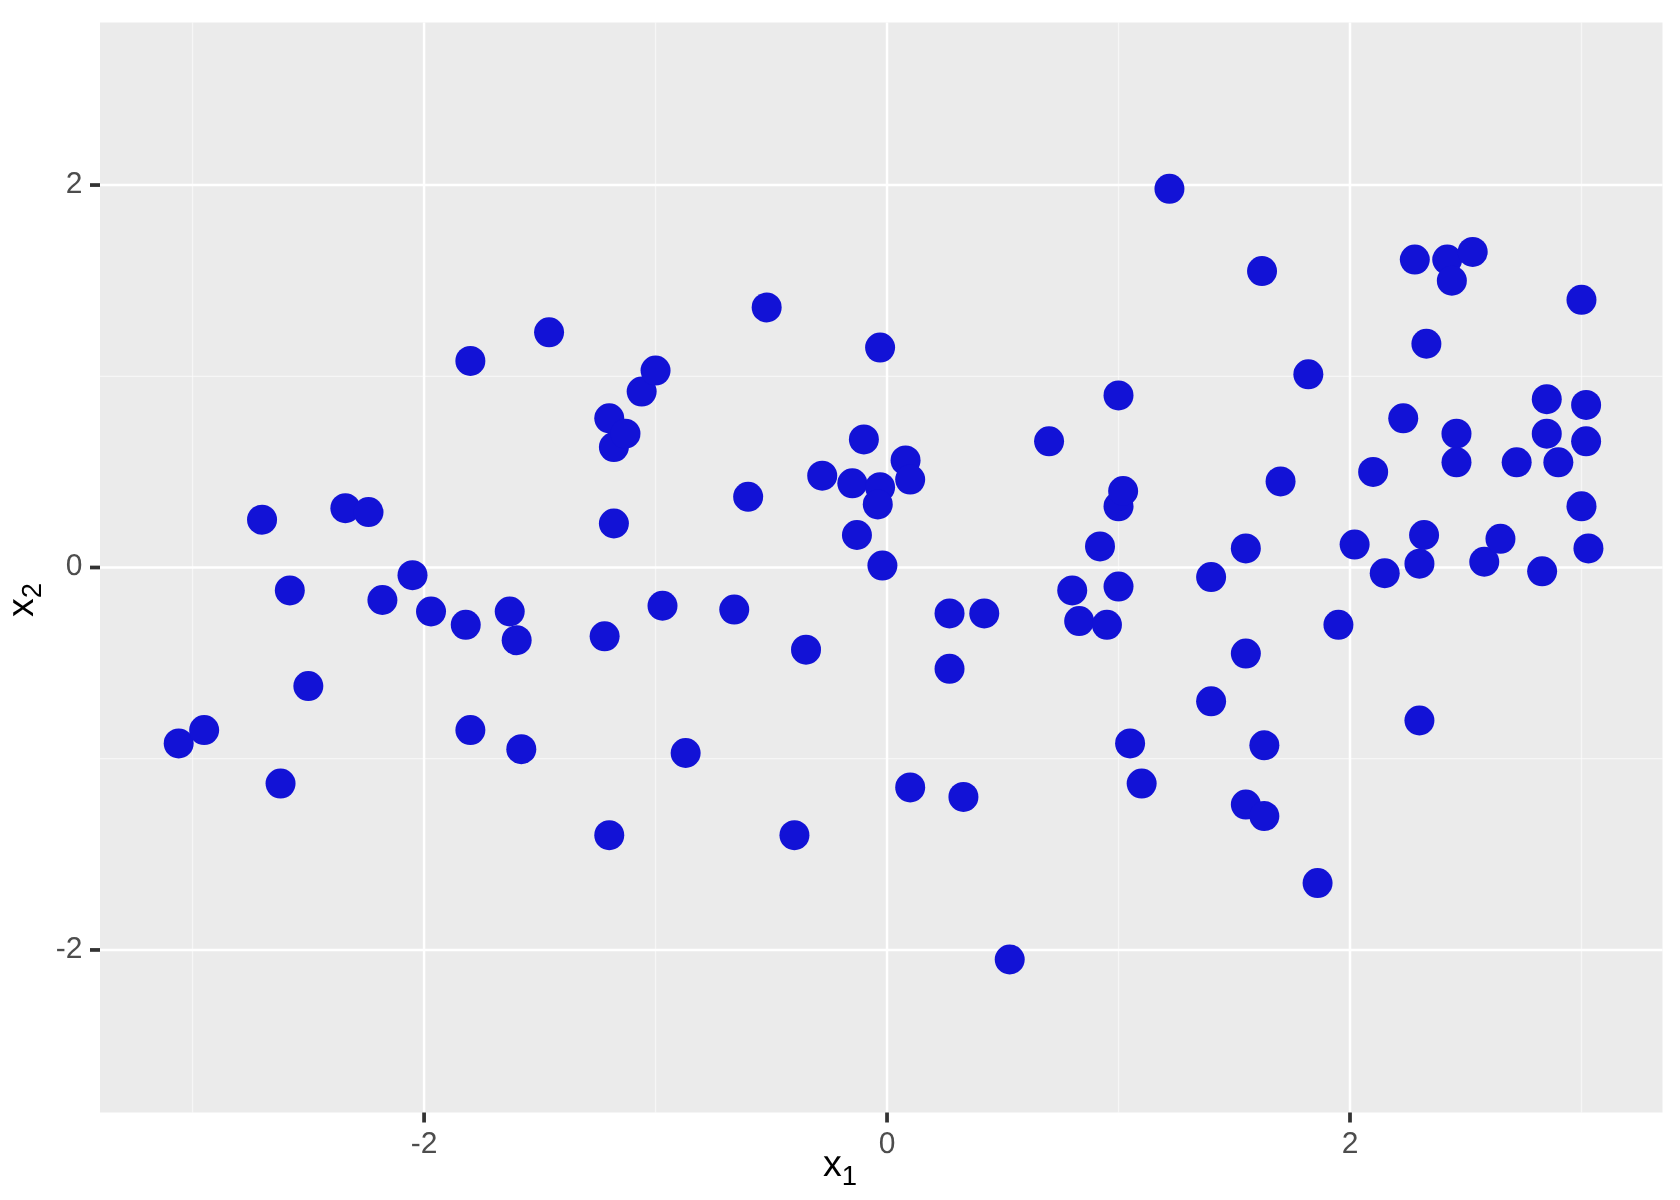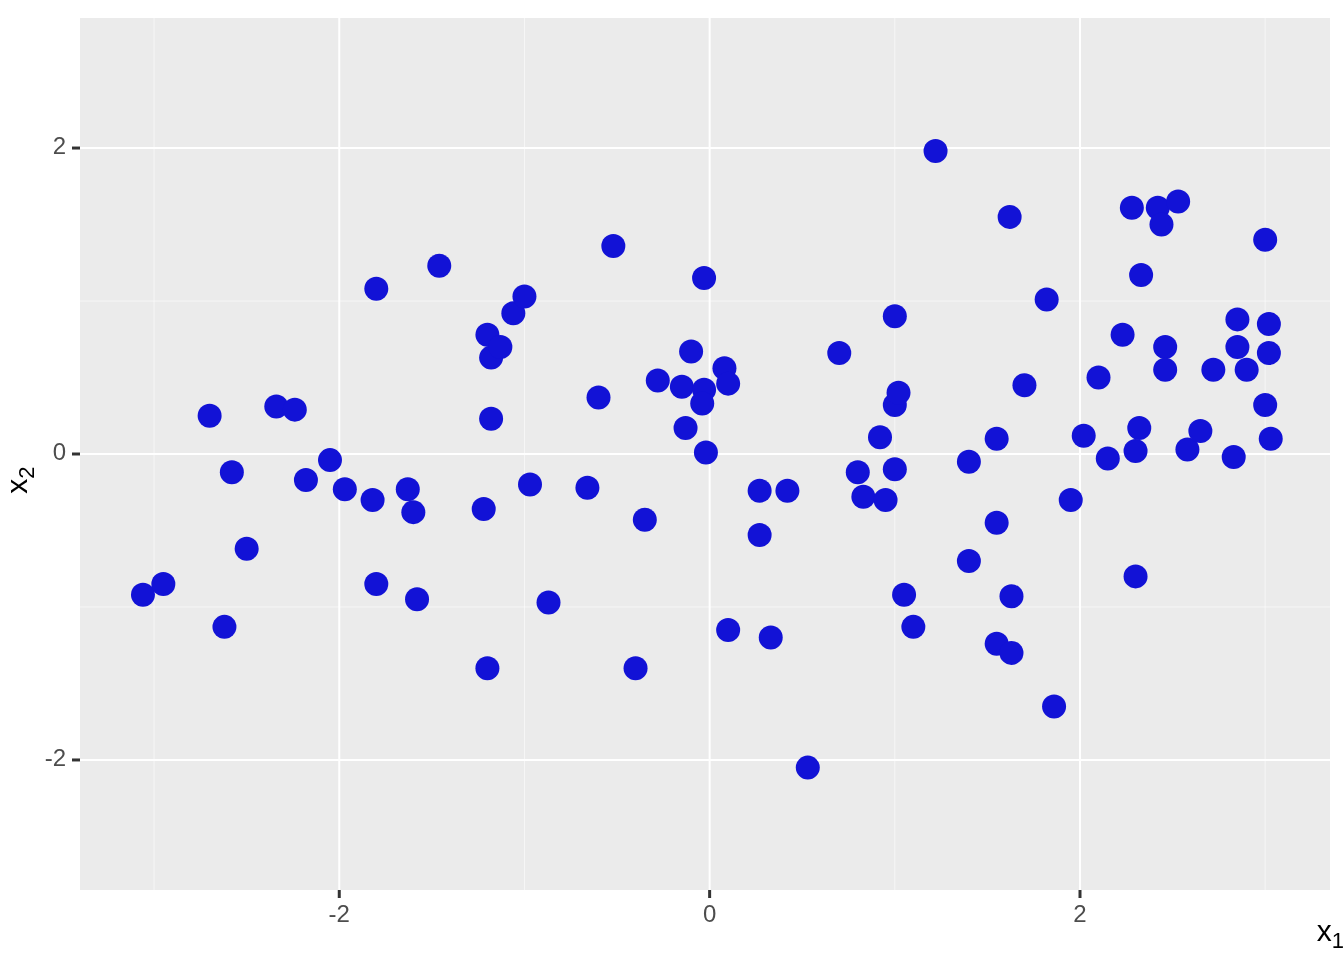--- a/index.html
+++ b/index.html
@@ -1,19 +1,19 @@
 <!DOCTYPE html>
 <html><head>
 <meta charset="utf-8">
 <style>
 html,body{margin:0;padding:0;width:1344px;height:960px;background:#fff;font-family:Arial,Helvetica,sans-serif}
 .chart-wrap{position:relative;width:1344px;height:960px}
 .ylab{position:absolute;left:6px;top:50%;transform:translate(0,-50%) rotate(-90deg);transform-origin:center;font-size:30px;color:#000}
 .ylab sub{font-size:22px}
-.xlab{position:absolute;left:0;right:0;bottom:6px;text-align:right;font-size:30px;color:#000}
+.xlab{position:absolute;left:0;right:0;bottom:6px;text-align:center;font-size:30px;color:#000}
 .xlab sub{font-size:22px}
 .panel{position:absolute;left:80px;top:18px;right:14px;bottom:70px;background:#ebebeb}
 .plot{position:absolute;left:0;top:0;right:0;bottom:0}
 .grid-major{stroke:#fff;stroke-width:2}
 .grid-minor{stroke:#fff;stroke-width:1;opacity:.55}
 .point{fill:#1212d6}
 .tick-text{font-size:24px;fill:#4d4d4d}
 .tick-mark{stroke:#333;stroke-width:3}
 </style>
 </head>

